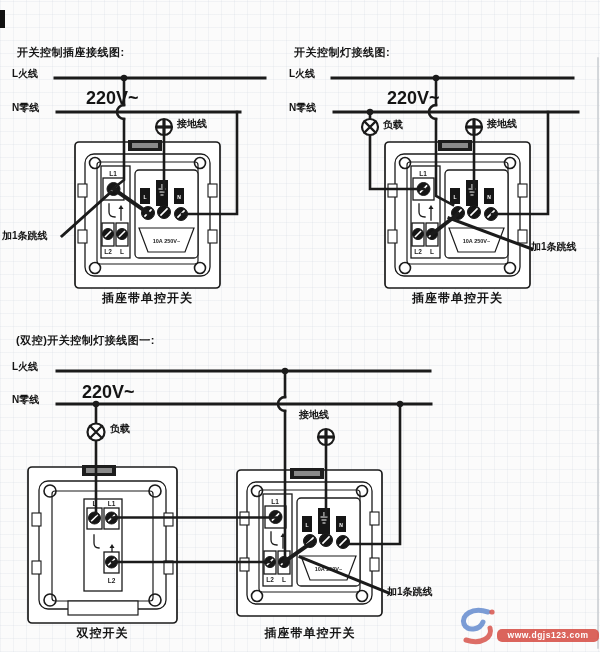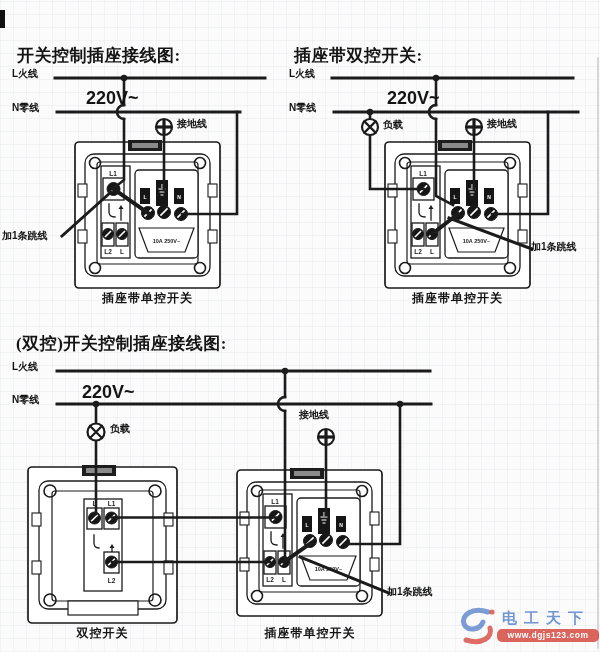--- a/index.html
+++ b/index.html
@@ -7,21 +7,21 @@
     position:relative;width:600px;height:652px;overflow:hidden;
     background:
       repeating-linear-gradient(0deg, rgba(205,212,222,.22) 0 1px, transparent 1px 13px),
       repeating-linear-gradient(90deg, rgba(205,212,222,.22) 0 1px, transparent 1px 13px),
       #fbfbfb;
     font-family:"Liberation Sans","DejaVu Sans",sans-serif;
   }
   svg{position:absolute;left:0;top:0;}
   .lbl{position:absolute;color:#141414;font-weight:bold;white-space:nowrap;line-height:1.05;}
   .page-title{font-size:24px;letter-spacing:4px;}
-  .sec-title{font-size:17px;letter-spacing:.5px;font-family:Liberation Serif, serif;}
+  .sec-title{font-size:11px;letter-spacing:.5px;}
   .wire-lbl{font-size:10px;}
   .small-lbl{font-size:18px;}
   .caption{font-size:12px;letter-spacing:1px;text-align:center;}
   .wm-brand{position:absolute;left:502px;top:609px;font-size:15px;font-weight:bold;
     letter-spacing:7px;color:#5b85cc;opacity:.85;}
   .wm-pill{position:absolute;left:497px;top:629px;width:102px;height:13px;
     background:#d64a41;border-radius:5px;color:#fff;font-size:8.5px;font-weight:bold;
     text-align:center;line-height:13px;opacity:.85;letter-spacing:.5px;}
 </style>
 </head>
@@ -274,35 +274,34 @@
 
 
   <div class="lbl sec-title" style="left:17px;top:47px;">开关控制插座接线图:</div>
   <div class="lbl wire-lbl" style="left:12px;top:69px;">L火线</div>
   <div class="lbl small-lbl" style="left:86px;top:89px;">220V~</div>
   <div class="lbl wire-lbl" style="left:12px;top:103px;">N零线</div>
   <div class="lbl wire-lbl" style="left:177px;top:119px;">接地线</div>
   <div class="lbl wire-lbl" style="left:2px;top:231px;">加1条跳线</div>
   <div class="lbl caption" style="left:75px;top:292px;width:145px;">插座带单控开关</div>
 
-  <div class="lbl sec-title" style="left:294px;top:47px;">插座带双控开关:</div>
+  <div class="lbl sec-title" style="left:294px;top:47px;">开关控制灯接线图:</div>
   <div class="lbl wire-lbl" style="left:289px;top:69px;">L火线</div>
   <div class="lbl small-lbl" style="left:387px;top:89px;">220V~</div>
   <div class="lbl wire-lbl" style="left:289px;top:103px;">N零线</div>
   <div class="lbl wire-lbl" style="left:383px;top:120px;">负载</div>
   <div class="lbl wire-lbl" style="left:487px;top:119px;">接地线</div>
   <div class="lbl wire-lbl" style="left:531px;top:242px;">加1条跳线</div>
   <div class="lbl caption" style="left:385px;top:292px;width:145px;">插座带单控开关</div>
 
-  <div class="lbl sec-title" style="left:16px;top:335px;">(双控)开关控制插座接线图:</div>
+  <div class="lbl sec-title" style="left:16px;top:335px;">(双控)开关控制灯接线图一:</div>
   <div class="lbl wire-lbl" style="left:12px;top:362px;">L火线</div>
   <div class="lbl small-lbl" style="left:82px;top:383px;">220V~</div>
   <div class="lbl wire-lbl" style="left:12px;top:395px;">N零线</div>
   <div class="lbl wire-lbl" style="left:110px;top:424px;">负载</div>
   <div class="lbl wire-lbl" style="left:299px;top:410px;">接地线</div>
   <div class="lbl wire-lbl" style="left:387px;top:587px;">加1条跳线</div>
   <div class="lbl caption" style="left:28px;top:627px;width:149px;">双控开关</div>
   <div class="lbl caption" style="left:237px;top:627px;width:146px;">插座带单控开关</div>
 
-  <div class="wm-brand">电工天下</div>
   <div class="wm-pill">www.dgjs123.com</div>
 
 </div>
 
 </body></html>

